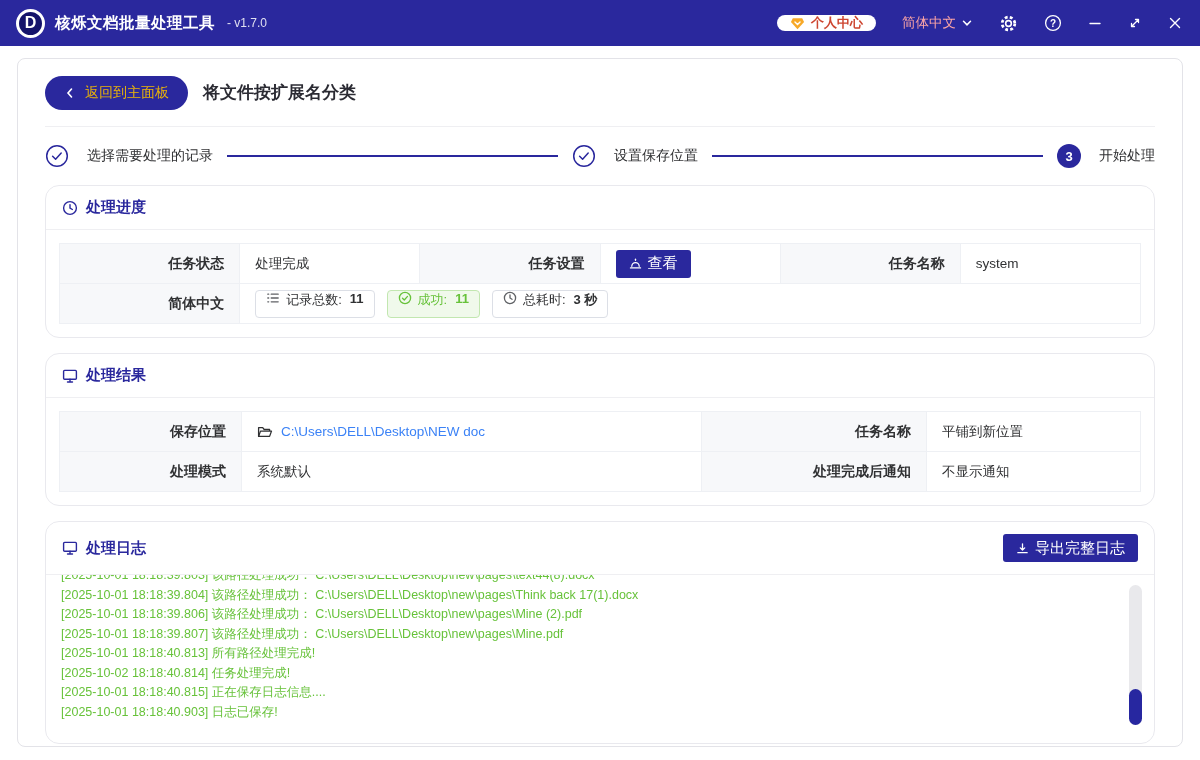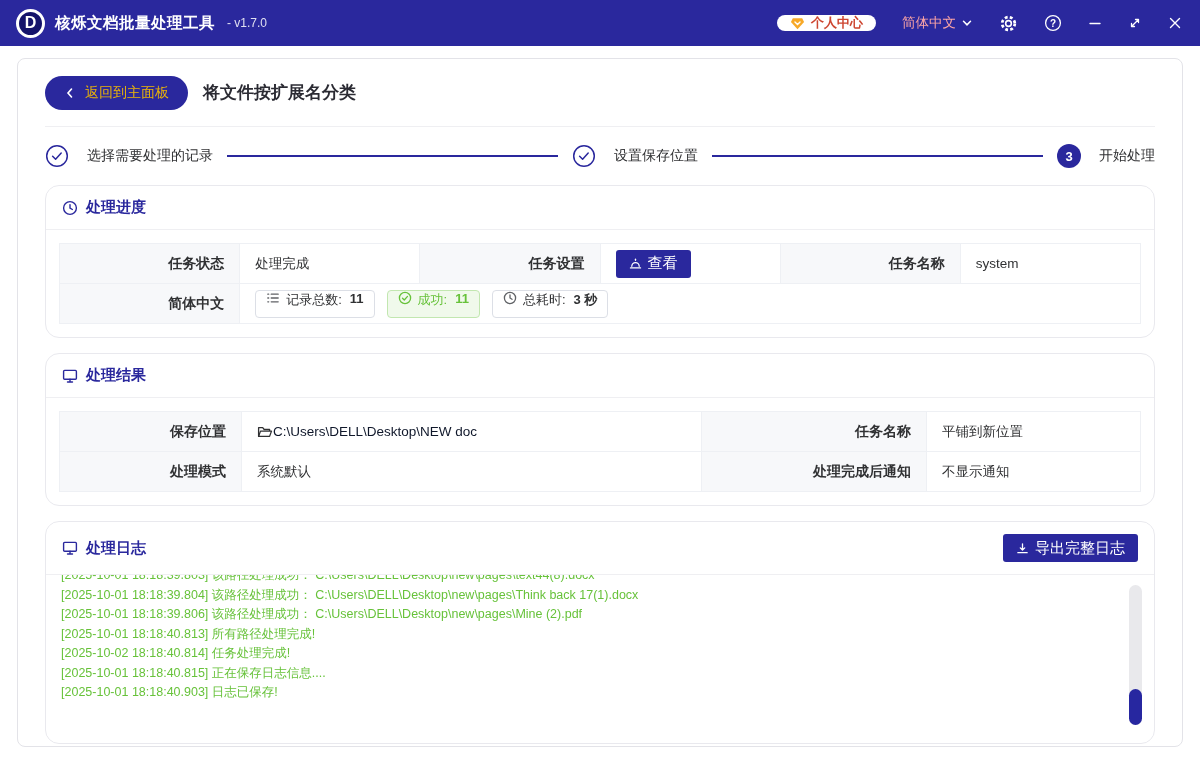--- a/index.html
+++ b/index.html
@@ -60,21 +60,21 @@
   .cell.span5 { grid-column:2 / -1; gap:12px; }
 
   .mini-btn { background:#2a289d; color:#fff; border:none; height:28px; padding:0 13px;
               border-radius:3px; font-size:15px; display:inline-flex; align-items:center;
               gap:6px; cursor:pointer; font-family:inherit; }
   .chip { display:inline-flex; align-items:flex-start; gap:6px; height:28px; padding:0 10px;
           border:1px solid #dcdfe6; border-radius:4px; background:#fff; font-size:13px;
           color:#303133; white-space:nowrap; }
   .chip b { font-weight:700; margin-left:2px; }
   .chip.success { border-color:#c2e7b0; background:#f0f9eb; color:#67c23a; }
-  .path-link { color:#0f172a; display:flex; align-items:center; cursor:pointer; }
+  .path-link { color:#3b82f6; display:flex; align-items:center; gap:8px; cursor:pointer; }
 
   
   .log-body { position:relative; height:168px; overflow:hidden; padding:0 60px 0 15px; }
   .log-scroll { margin-top:-9px; }
   .log-line { font-size:12.5px; line-height:19.5px; color:#67c23a; white-space:nowrap; }
   .scroll-track { position:absolute; right:12px; top:10px; width:13px; height:140px;
                   background:#e9e9ec; border-radius:7px; }
   .scroll-thumb { position:absolute; left:0; bottom:0; width:13px; height:36px;
                   background:#2727a0; border-radius:7px; cursor:pointer; }
 </style>
@@ -272,20 +272,21 @@
               <path d="M2 11.5h10"></path>
             </svg>
           <span>导出完整日志</span>
         </button>
       </div>
       <div class="log-body">
         <div class="log-scroll">
             <div class="log-line">[2025-10-01 18:18:39.803] 该路径处理成功： C:\Users\DELL\Desktop\new\pages\text44(8).docx</div>
             <div class="log-line">[2025-10-01 18:18:39.804] 该路径处理成功： C:\Users\DELL\Desktop\new\pages\Think back 17(1).docx</div>
             <div class="log-line">[2025-10-01 18:18:39.806] 该路径处理成功： C:\Users\DELL\Desktop\new\pages\Mine (2).pdf</div>
+            <div class="log-line">[2025-10-01 18:18:39.807] 该路径处理成功： C:\Users\DELL\Desktop\new\pages\Mine.pdf</div>
             <div class="log-line">[2025-10-01 18:18:40.813] 所有路径处理完成!</div>
             <div class="log-line">[2025-10-02 18:18:40.814] 任务处理完成!</div>
             <div class="log-line">[2025-10-01 18:18:40.815] 正在保存日志信息....</div>
             <div class="log-line">[2025-10-01 18:18:40.903] 日志已保存!</div>
           </div>
         <div class="scroll-track">
           <div class="scroll-thumb"></div>
         </div>
       </div>
     </div>

